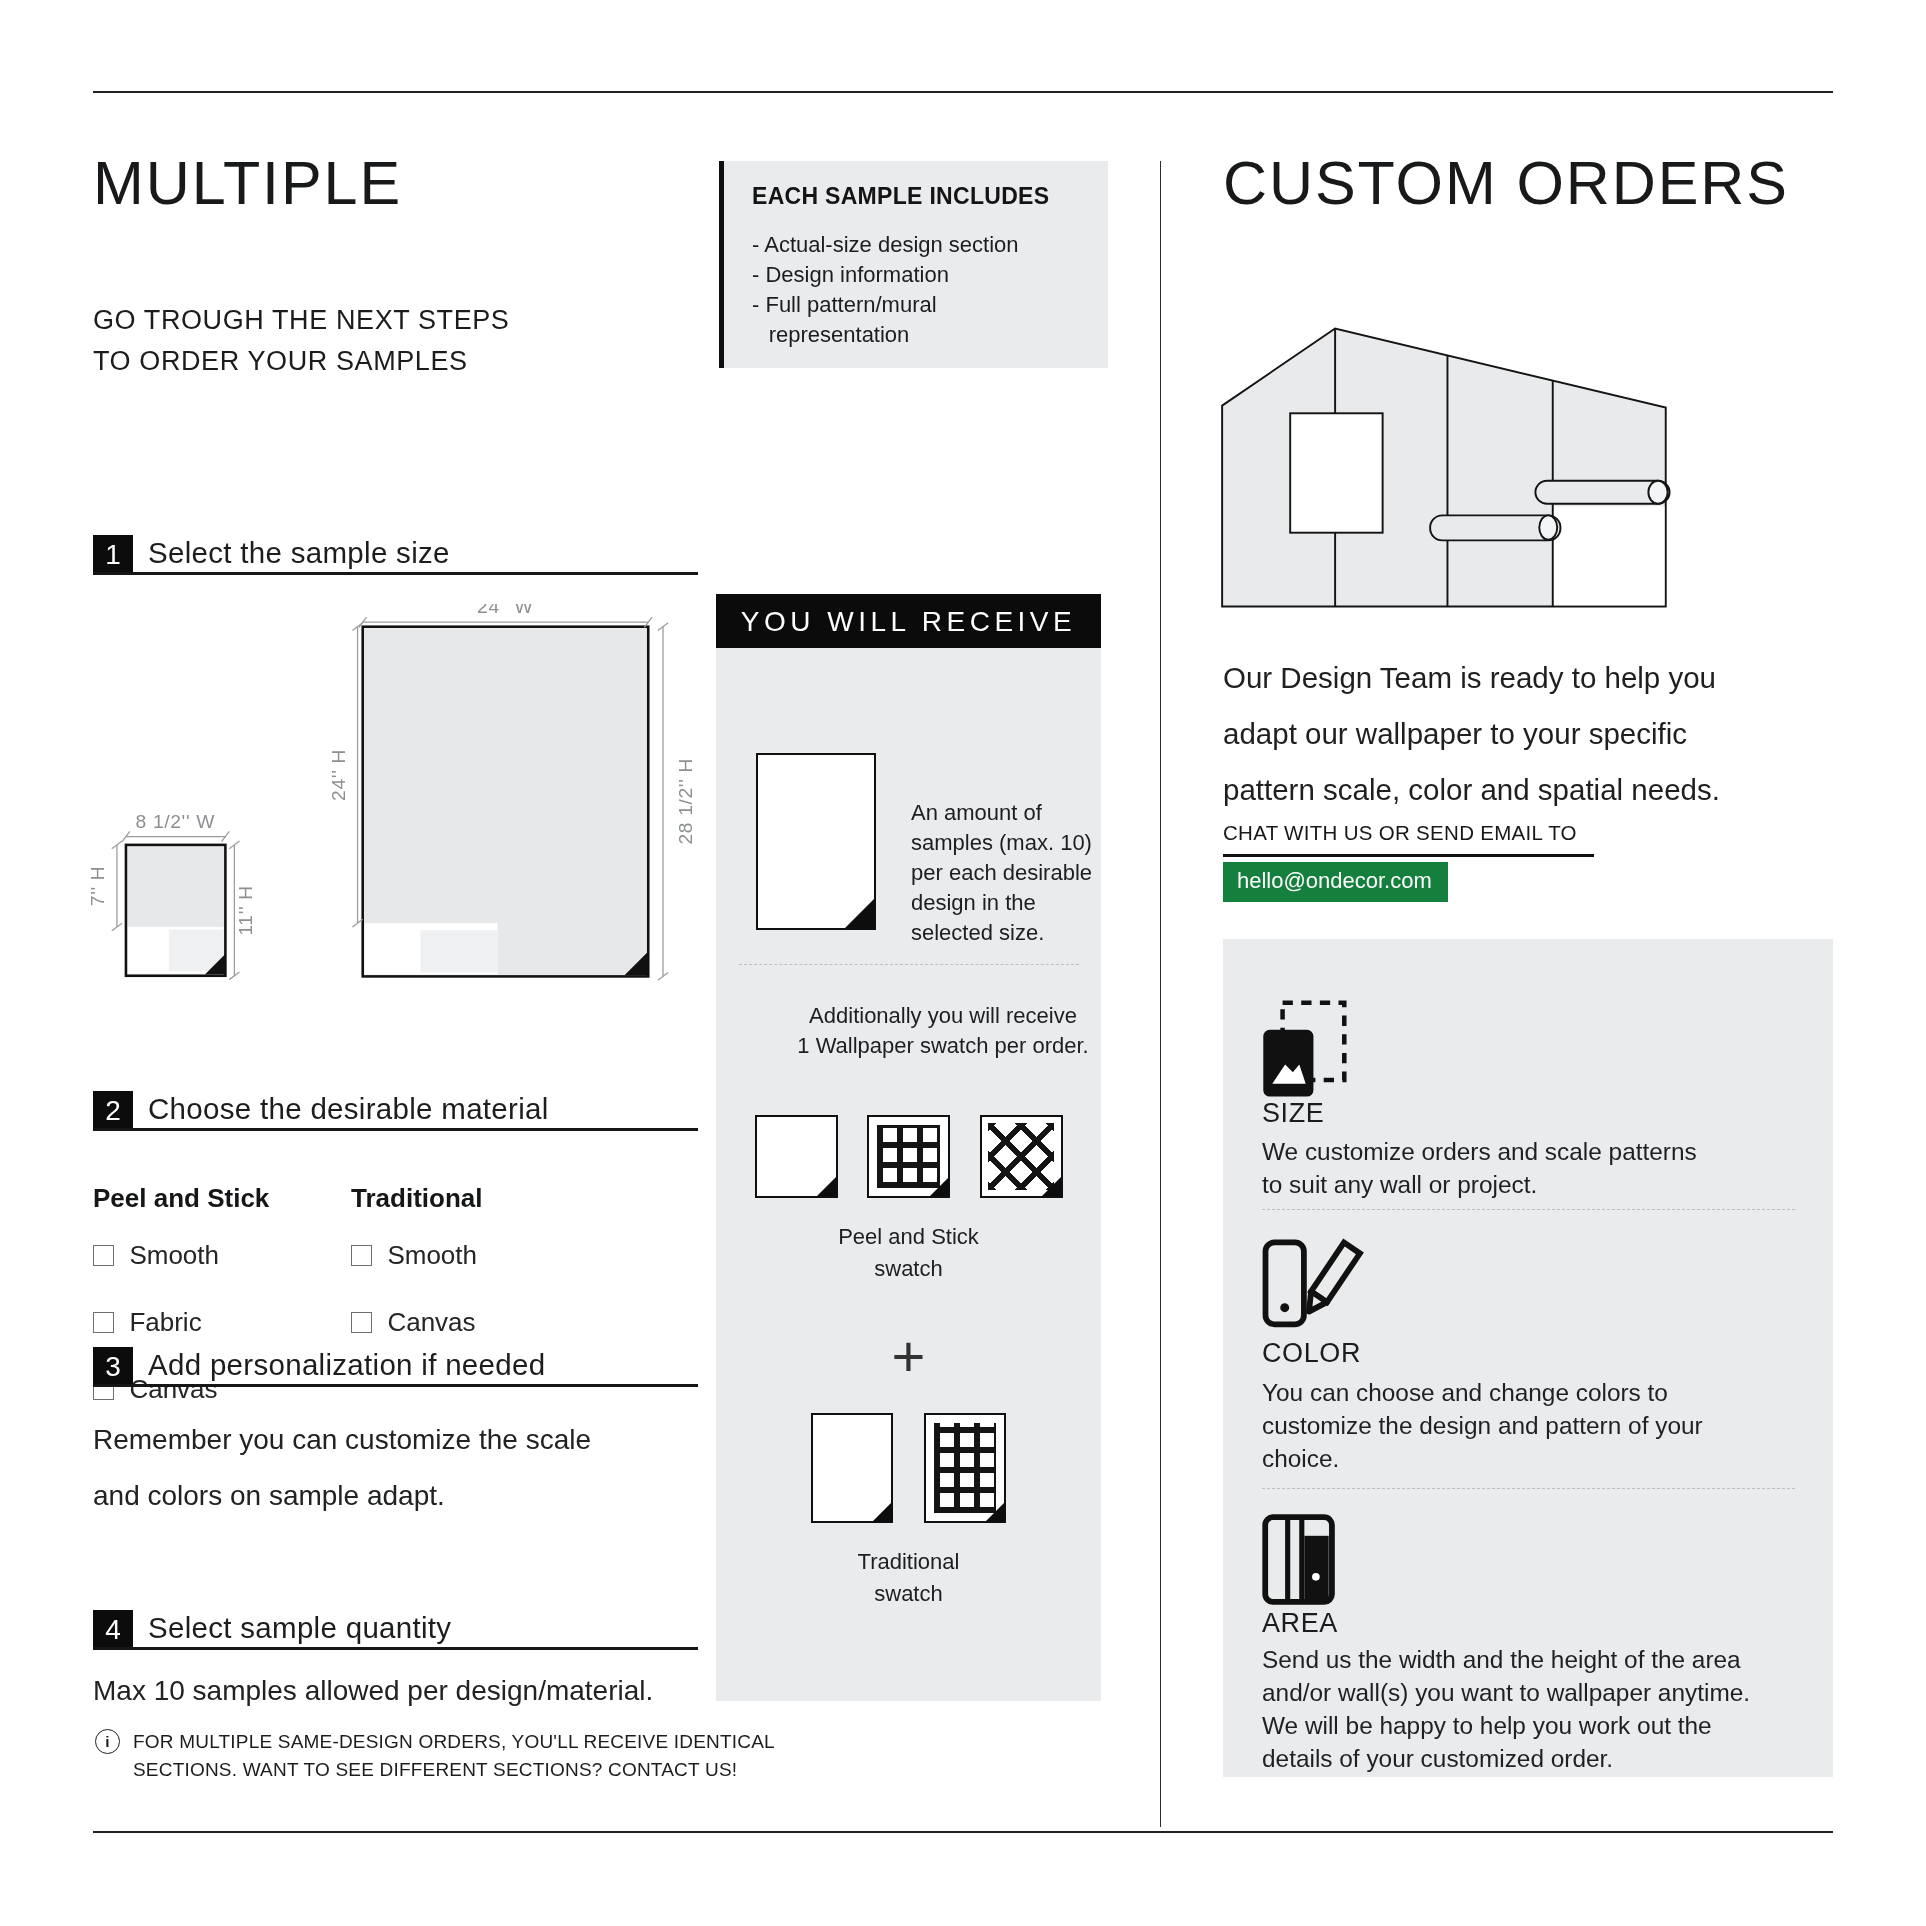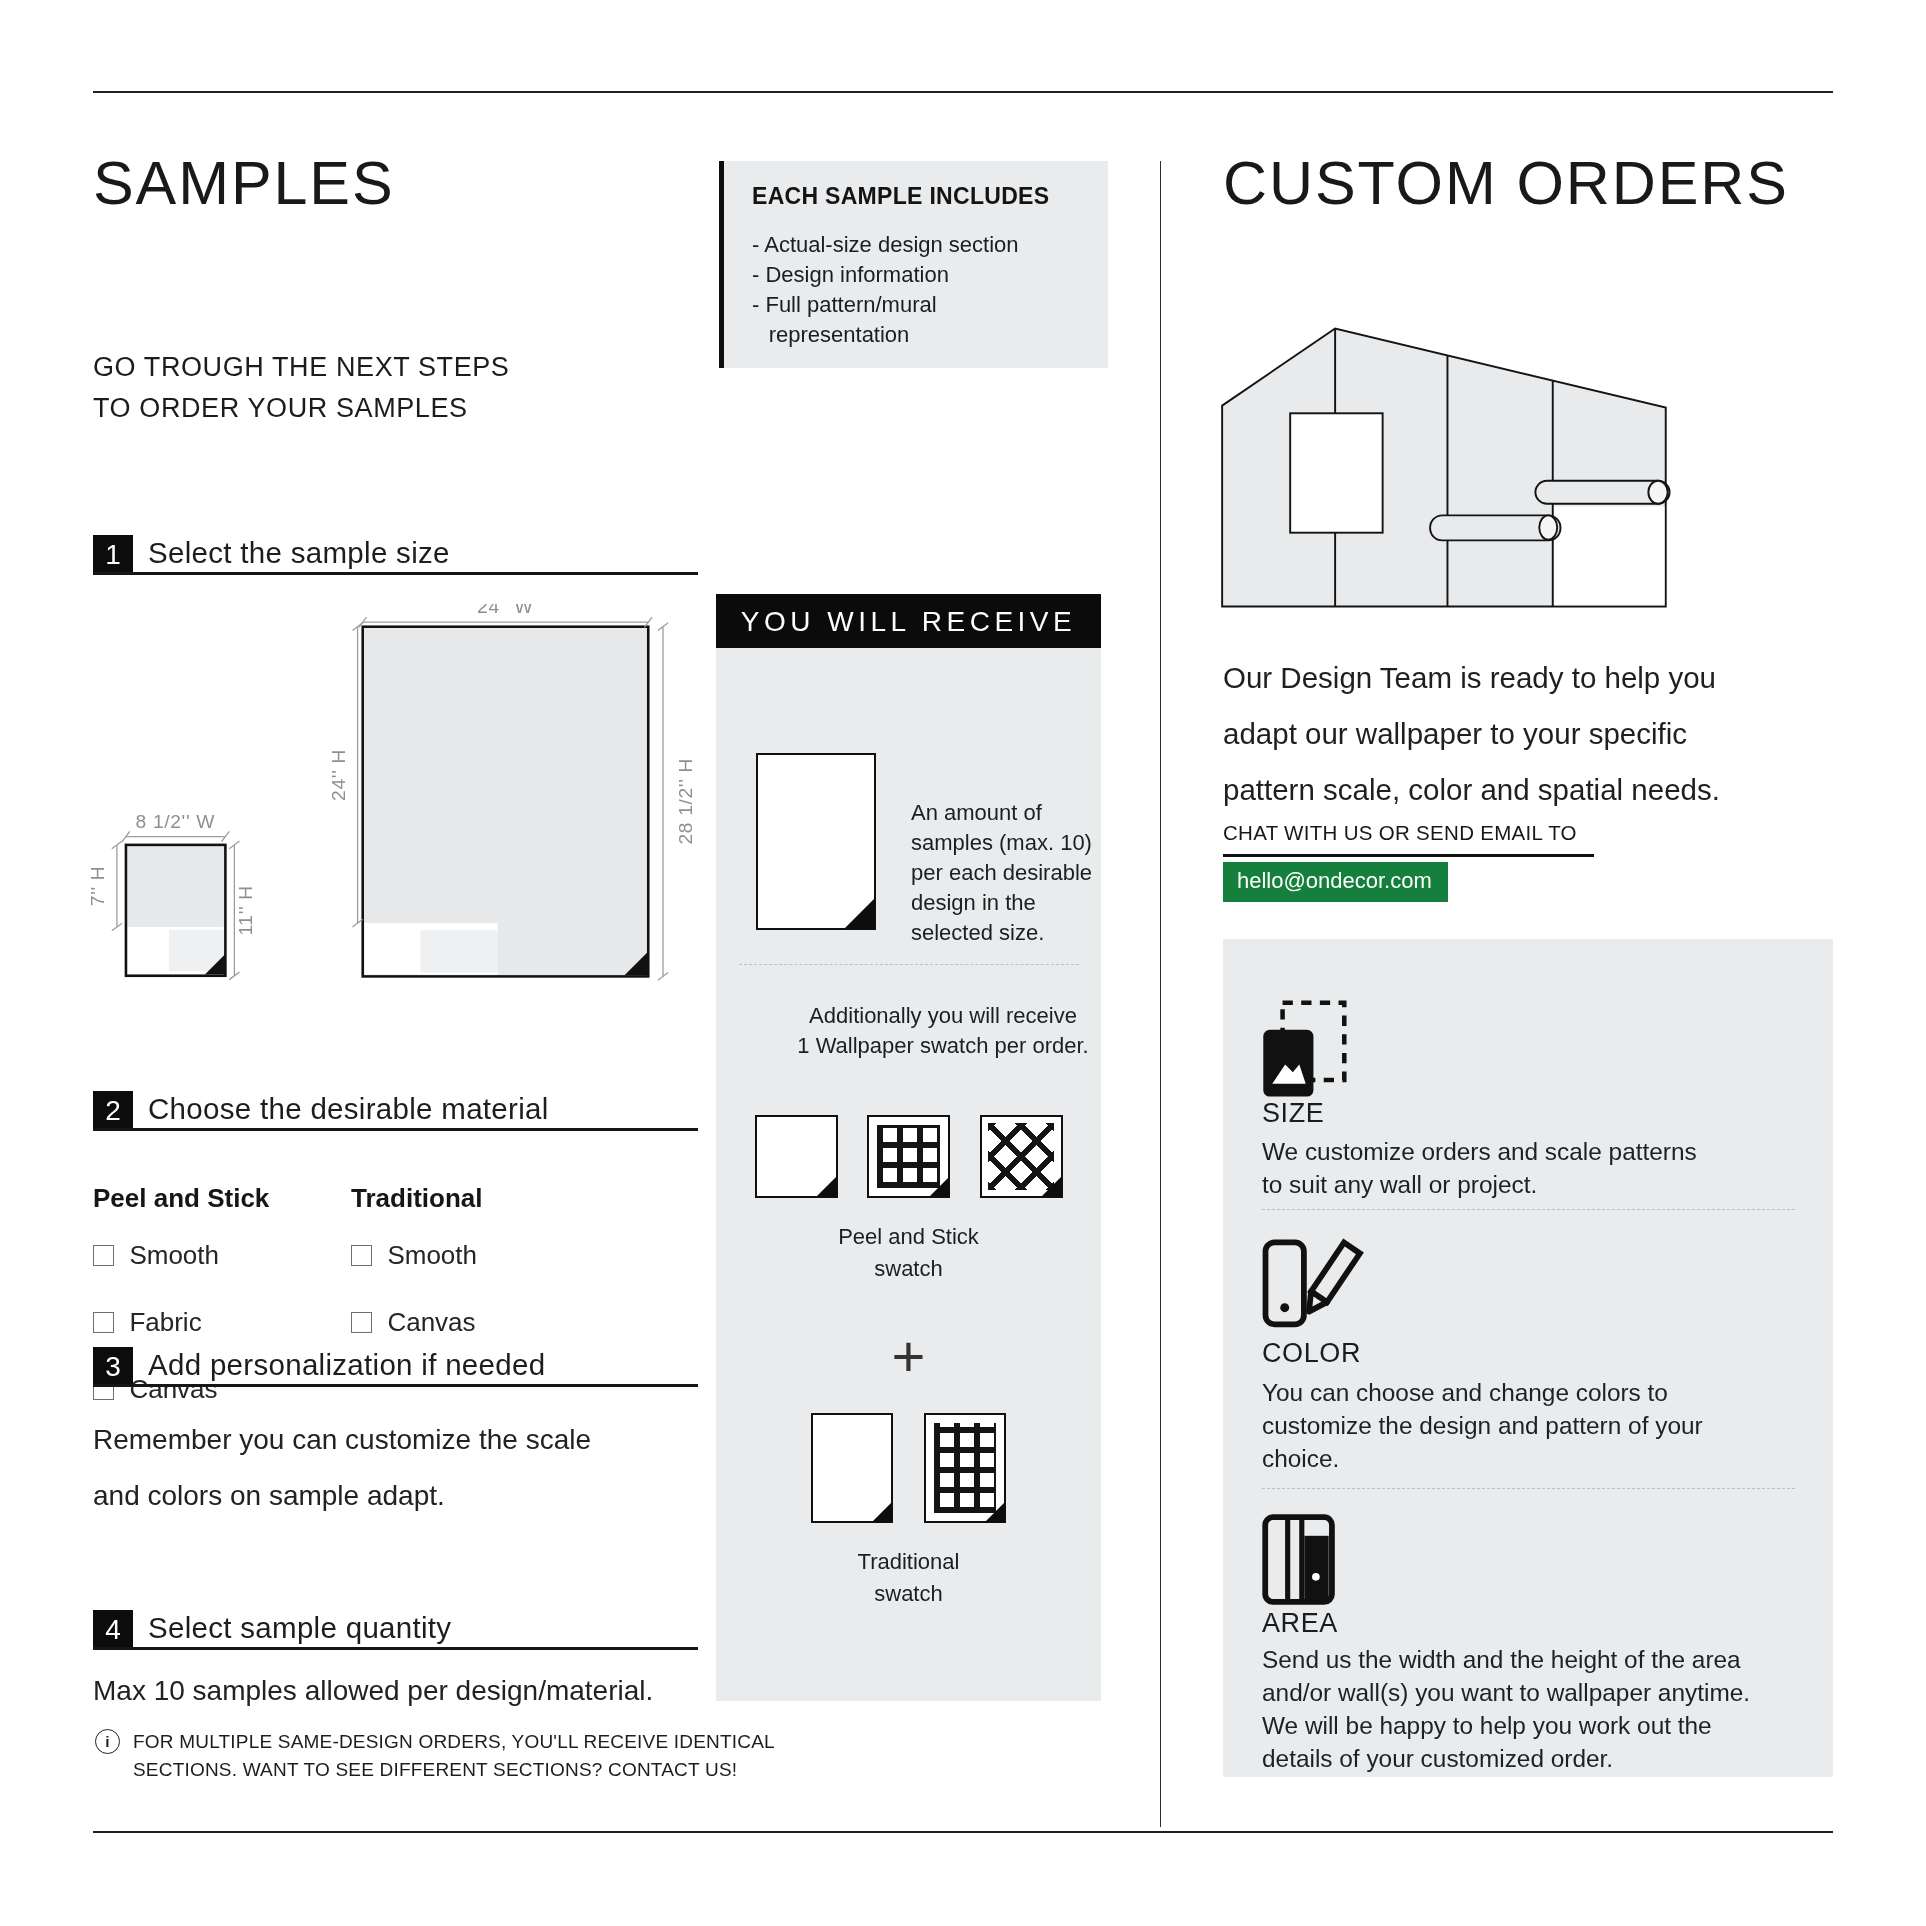--- a/index.html
+++ b/index.html
@@ -93,22 +93,22 @@
   svg text{font-family:"Liberation Sans",sans-serif;}
   .dimlabel{font-size:30px;fill:#8d9093;letter-spacing:1px;}
 </style>
 </head>
 <body>
 
 <div class="hrule" style="top:91px;"></div>
 <div class="hrule" style="top:1831px;"></div>
 <div class="vrule"></div>
 
-<div class="abs bigtitle" style="left:93px;top:153px;">SAMPLES</div>
-<div class="abs subtitle ml" style="left:93px;top:300px;margin-top:47px;">GO TROUGH THE NEXT STEPS
+<div class="abs bigtitle" style="left:93px;top:153px;">MULTIPLE</div>
+<div class="abs subtitle ml" style="left:93px;top:300px;">GO TROUGH THE NEXT STEPS
 TO ORDER YOUR SAMPLES</div>
 
 <div class="abs includes">
   <div class="includes-title">EACH SAMPLE INCLUDES</div>
   <div class="includes-list">
     <div class="includes-item">- Actual-size design section</div>
     <div class="includes-item">- Design information</div>
     <div class="includes-item">- Full pattern/mural representation</div>
   </div>
 </div>

